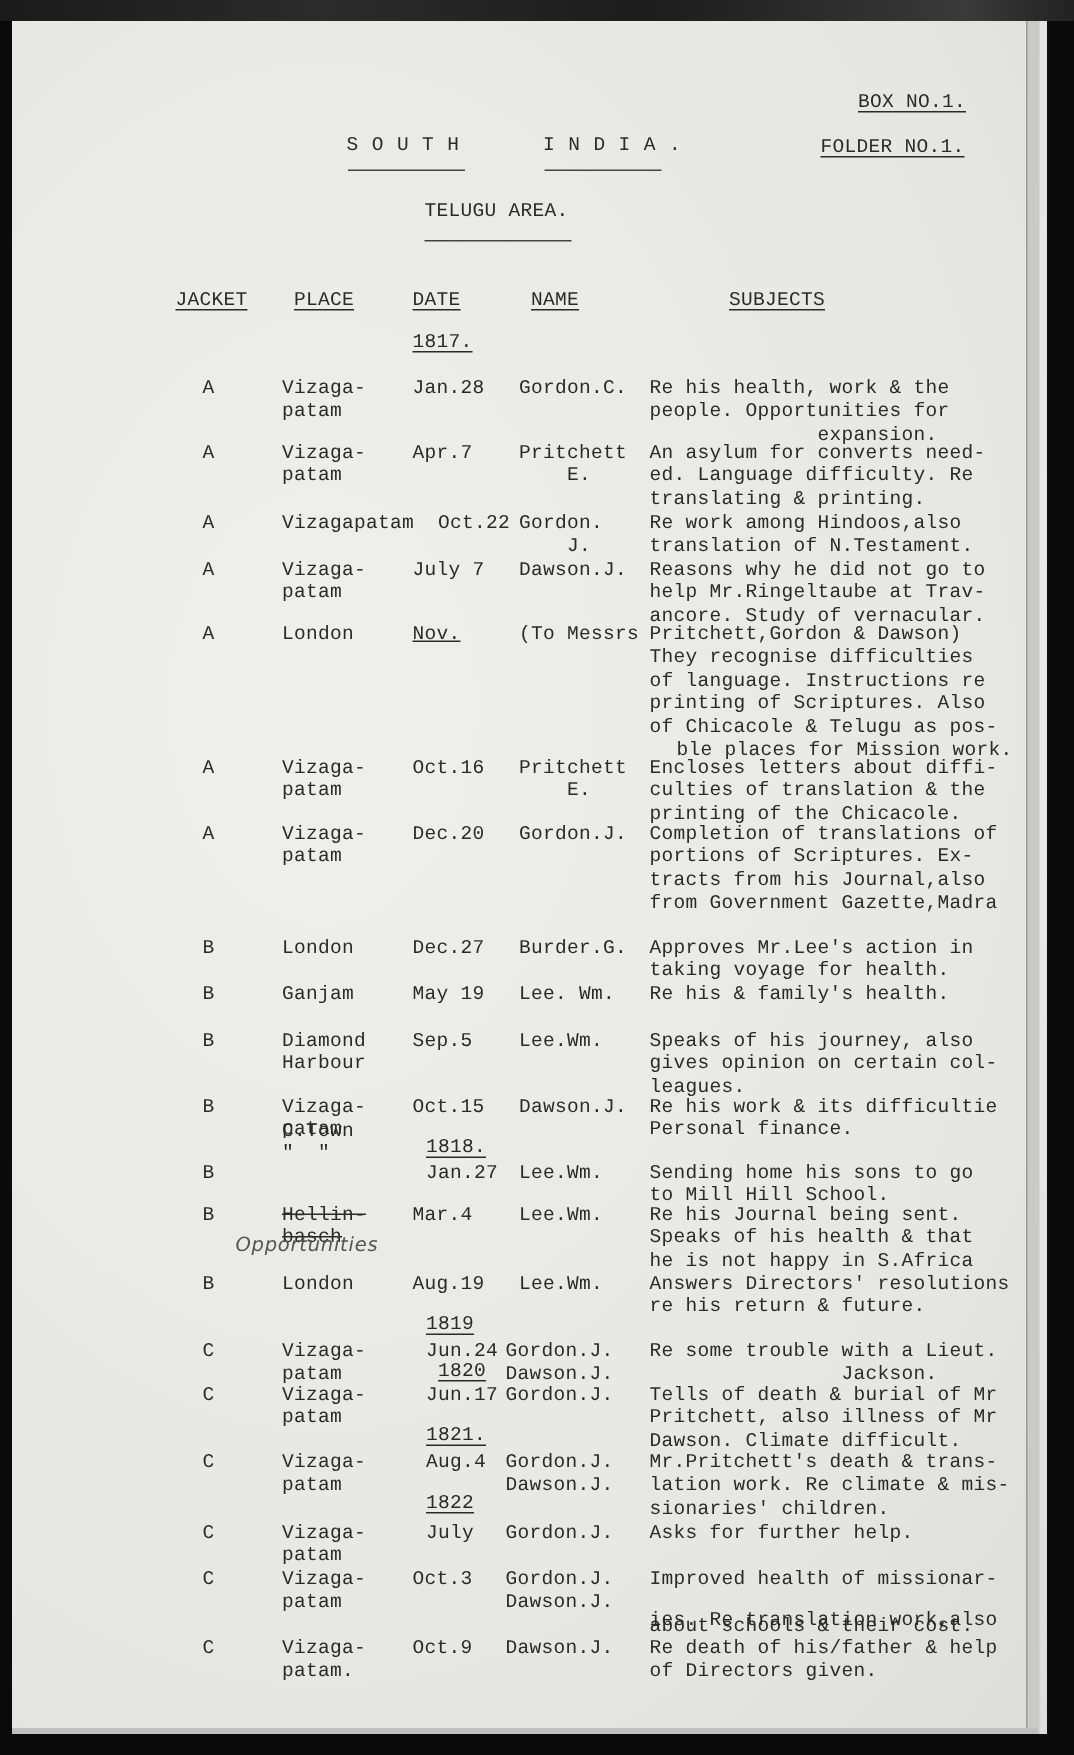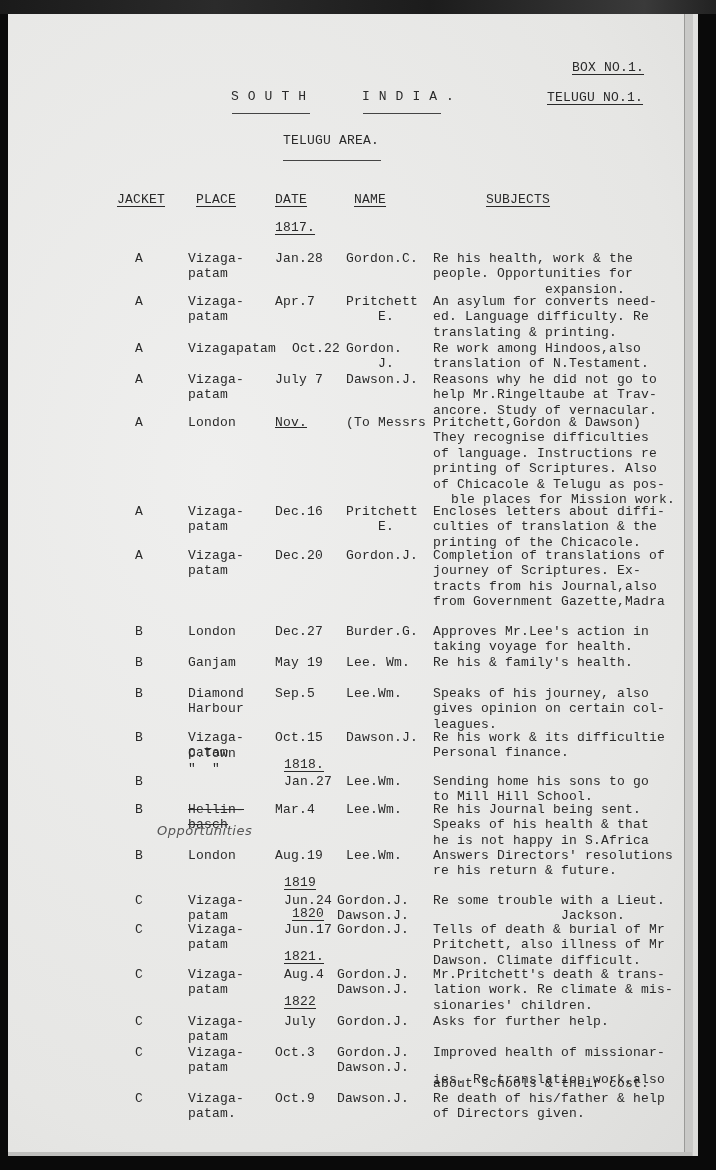--- a/index.html
+++ b/index.html
@@ -32,21 +32,21 @@
   </style>
 </head>
 <body>
 
 <div class="topstrip"></div>
 <div class="paper"></div>
 <div class="rightedge"></div>
 <div class="bottomedge"></div>
 
 <div class="t u" style="left:572px;top:60px;">BOX NO.1.</div>
-<div class="t u" style="left:547px;top:90px;">TELUGU NO.1.</div>
+<div class="t u" style="left:547px;top:90px;">FOLDER NO.1.</div>
 <div class="t spaced" style="left:231px;top:89px;">SOUTH</div>
 <div class="t spaced" style="left:362px;top:89px;">INDIA.</div>
 <div class="rule" style="left:232px;top:113px;width:78px;"></div>
 <div class="rule" style="left:363px;top:113px;width:78px;"></div>
 <div class="t" style="left:283px;top:133px;">TELUGU AREA.</div>
 <div class="rule" style="left:283px;top:160px;width:98px;"></div>
 
 <div class="t u" style="left:117px;top:192px;">JACKET</div>
 <div class="t u" style="left:196px;top:192px;">PLACE</div>
 <div class="t u" style="left:275px;top:192px;">DATE</div>
@@ -105,35 +105,35 @@
       <div class="t" style="left: 433px; top: 430.4px;">They recognise difficulties</div>
       <div class="t" style="left: 433px; top: 445.8px;">of language. Instructions re</div>
       <div class="t" style="left: 433px; top: 461.2px;">printing of Scriptures. Also</div>
       <div class="t" style="left: 433px; top: 476.6px;">of Chicacole &amp; Telugu as pos-</div>
       <div class="t" style="left: 407px; top: 492px; margin-left: 44px;">ble places for Mission work.</div>
     </div>
     <div>
       <div class="t" style="left: 135px; top: 504px;">A</div>
       <div class="t" style="left: 188px; top: 504px;">Vizaga-</div>
       <div class="t" style="left: 188px; top: 519.4px;">patam</div>
-      <div class="t" style="left: 275px; top: 504px;">Dec.16</div>
+      <div class="t" style="left: 275px; top: 504px;">Oct.16</div>
       <div class="t" style="left: 346px; top: 504px;">Pritchett</div>
       <div class="t" style="left: 346px; top: 519.4px;">    E.</div>
       <div class="t" style="left: 433px; top: 504px;">Encloses letters about diffi-</div>
       <div class="t" style="left: 433px; top: 519.4px;">culties of translation &amp; the</div>
       <div class="t" style="left: 433px; top: 534.8px;">printing of the Chicacole.</div>
     </div>
     <div>
       <div class="t" style="left: 135px; top: 548px;">A</div>
       <div class="t" style="left: 188px; top: 548px;">Vizaga-</div>
       <div class="t" style="left: 188px; top: 563.4px;">patam</div>
       <div class="t" style="left: 275px; top: 548px;">Dec.20</div>
       <div class="t" style="left: 346px; top: 548px;">Gordon.J.</div>
       <div class="t" style="left: 433px; top: 548px;">Completion of translations of</div>
-      <div class="t" style="left: 433px; top: 563.4px;">journey of Scriptures. Ex-</div>
+      <div class="t" style="left: 433px; top: 563.4px;">portions of Scriptures. Ex-</div>
       <div class="t" style="left: 433px; top: 578.8px;">tracts from his Journal,also</div>
       <div class="t" style="left: 433px; top: 594.2px;">from Government Gazette,Madra</div>
     </div>
     <div>
       <div class="t" style="left: 135px; top: 624px;">B</div>
       <div class="t" style="left: 188px; top: 624px;">London</div>
       <div class="t" style="left: 275px; top: 624px;">Dec.27</div>
       <div class="t" style="left: 346px; top: 624px;">Burder.G.</div>
       <div class="t" style="left: 433px; top: 624px;">Approves Mr.Lee's action in</div>
       <div class="t" style="left: 433px; top: 639.4px;">taking voyage for health.</div>

